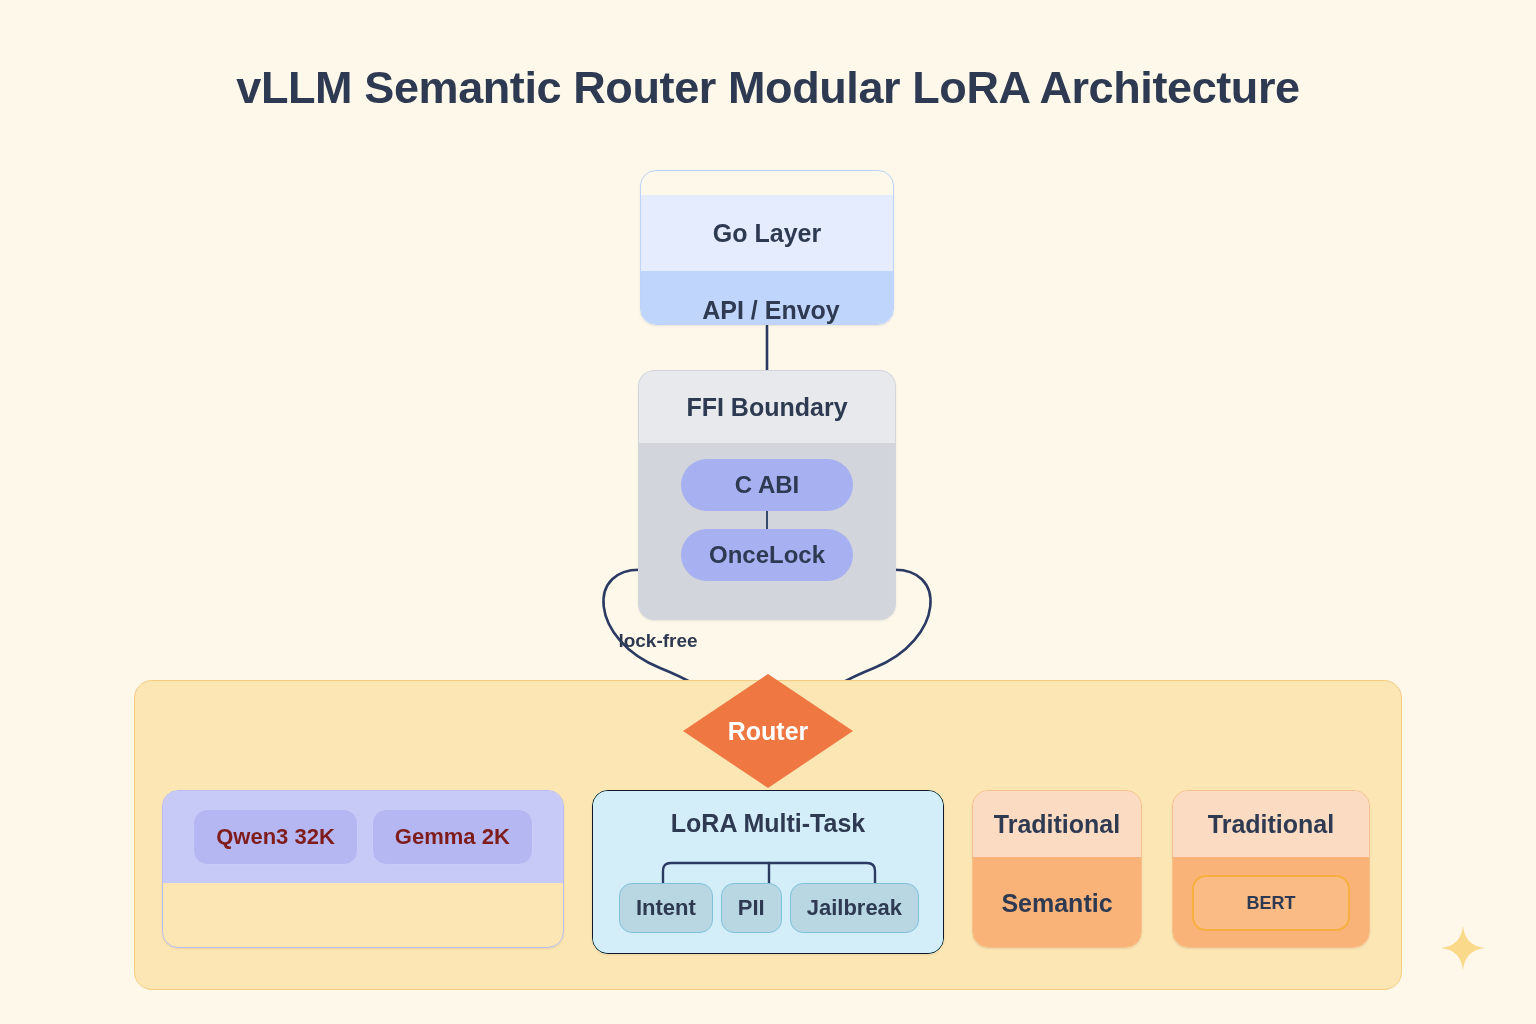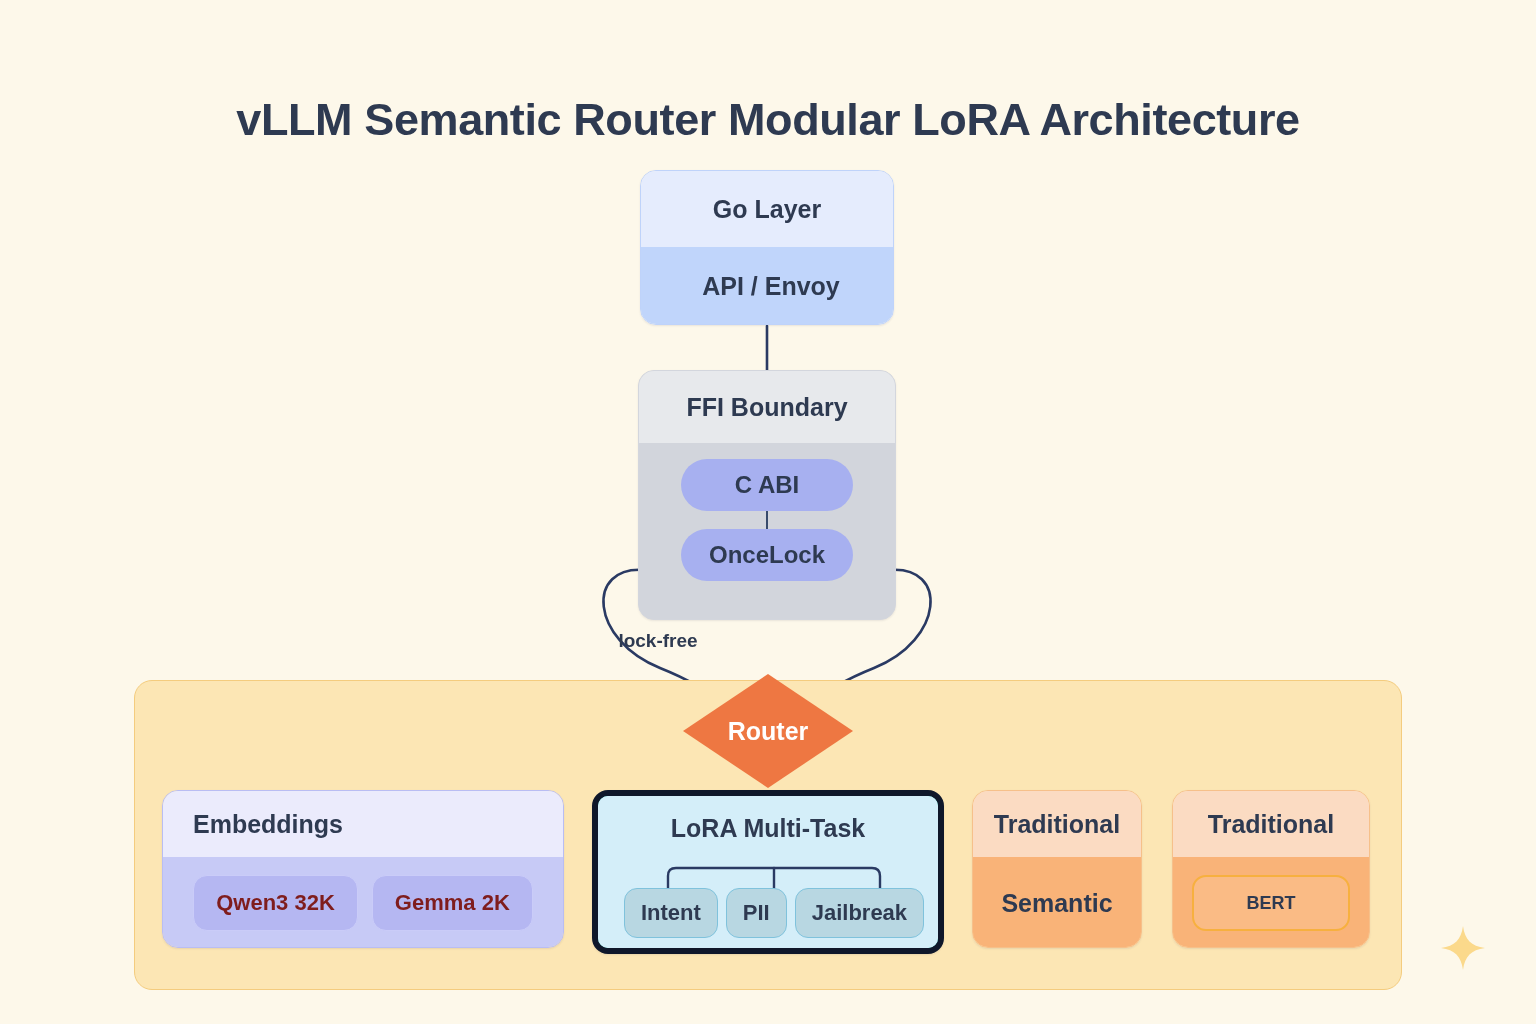--- a/index.html
+++ b/index.html
@@ -30,21 +30,20 @@
     position: absolute;
     top: 62px;
     left: 0;
     width: 1536px;
     text-align: center;
     font-size: 45px;
     font-weight: 700;
     letter-spacing: -0.4px;
     color: #2E3A51;
     white-space: nowrap;
-    margin-top: 32px;
   }
 
   
   #connectors {
     position: absolute;
     top: 0; left: 0;
     width: 1536px;
     height: 1024px;
     pointer-events: none;
     z-index: 1;
@@ -78,20 +77,21 @@
 
   
   #go-layer {
     left: 640px; top: 170px;
     width: 254px; height: 155px;
     border: 1px solid #BFD3FA;
   }
   #go-layer .card-head {
     height: 76px;
     background: #E5ECFD;
+    margin-top: 24px;
   }
   #go-layer .card-body {
     height: 79px;
     background: #C0D5FB;
     font-size: 25px;
     font-weight: 700;
     padding-left: 8px;
   }
 
   
@@ -215,21 +215,21 @@
     justify-content: center;
     font-size: 22px;
     font-weight: 700;
     color: #7f1d1d;
     white-space: nowrap;
   }
 
   #lora-card {
     left: 592px; top: 790px;
     width: 352px; height: 164px;
-    border: 6px solid #0f172a;
+    border: 1px solid #0f172a;
     background: #5eead4;
   }
   #lora-card .card-head {
     height: 64px;
     background: #D4EEF9;
   }
   #lora-card .lora-body {
     position: relative;
     height: 100px;
     background: #D4EEF9;
@@ -352,21 +352,20 @@
   <div id="lock-free-label">lock-free</div>
 
   <div id="backend-panel"></div>
 
   <div id="router-node">
     <div id="router-shape"></div>
     <div id="router-label">Router</div>
   </div>
 
   <div class="card" id="embeddings-card">
-    <div class="card-head">Embeddings</div>
     <div class="card-body">
       <div class="pill-embed">Qwen3 32K</div>
       <div class="pill-embed">Gemma 2K</div>
     </div>
   </div>
 
   <div class="card" id="lora-card">
     <div class="card-head">LoRA Multi-Task</div>
     <div class="lora-body">
       <svg id="lora-bracket" viewBox="0 0 352 38" width="352" height="38">

